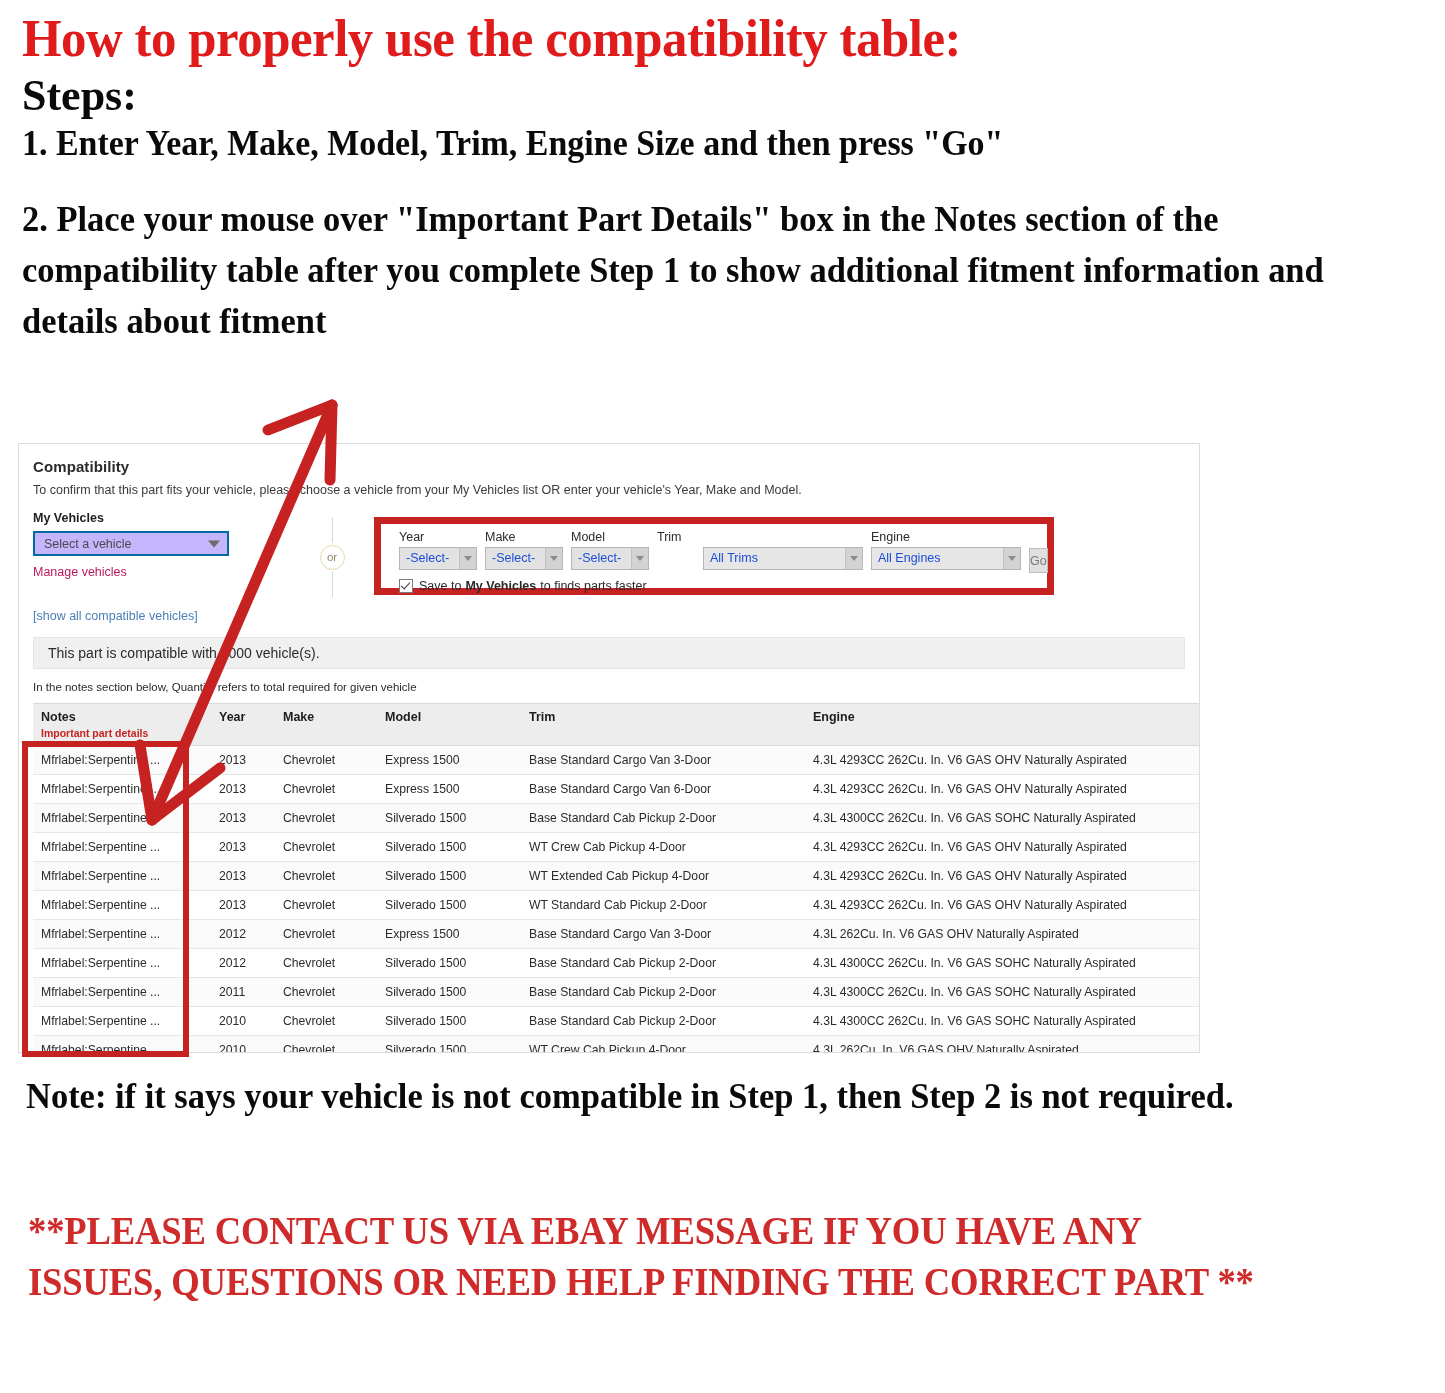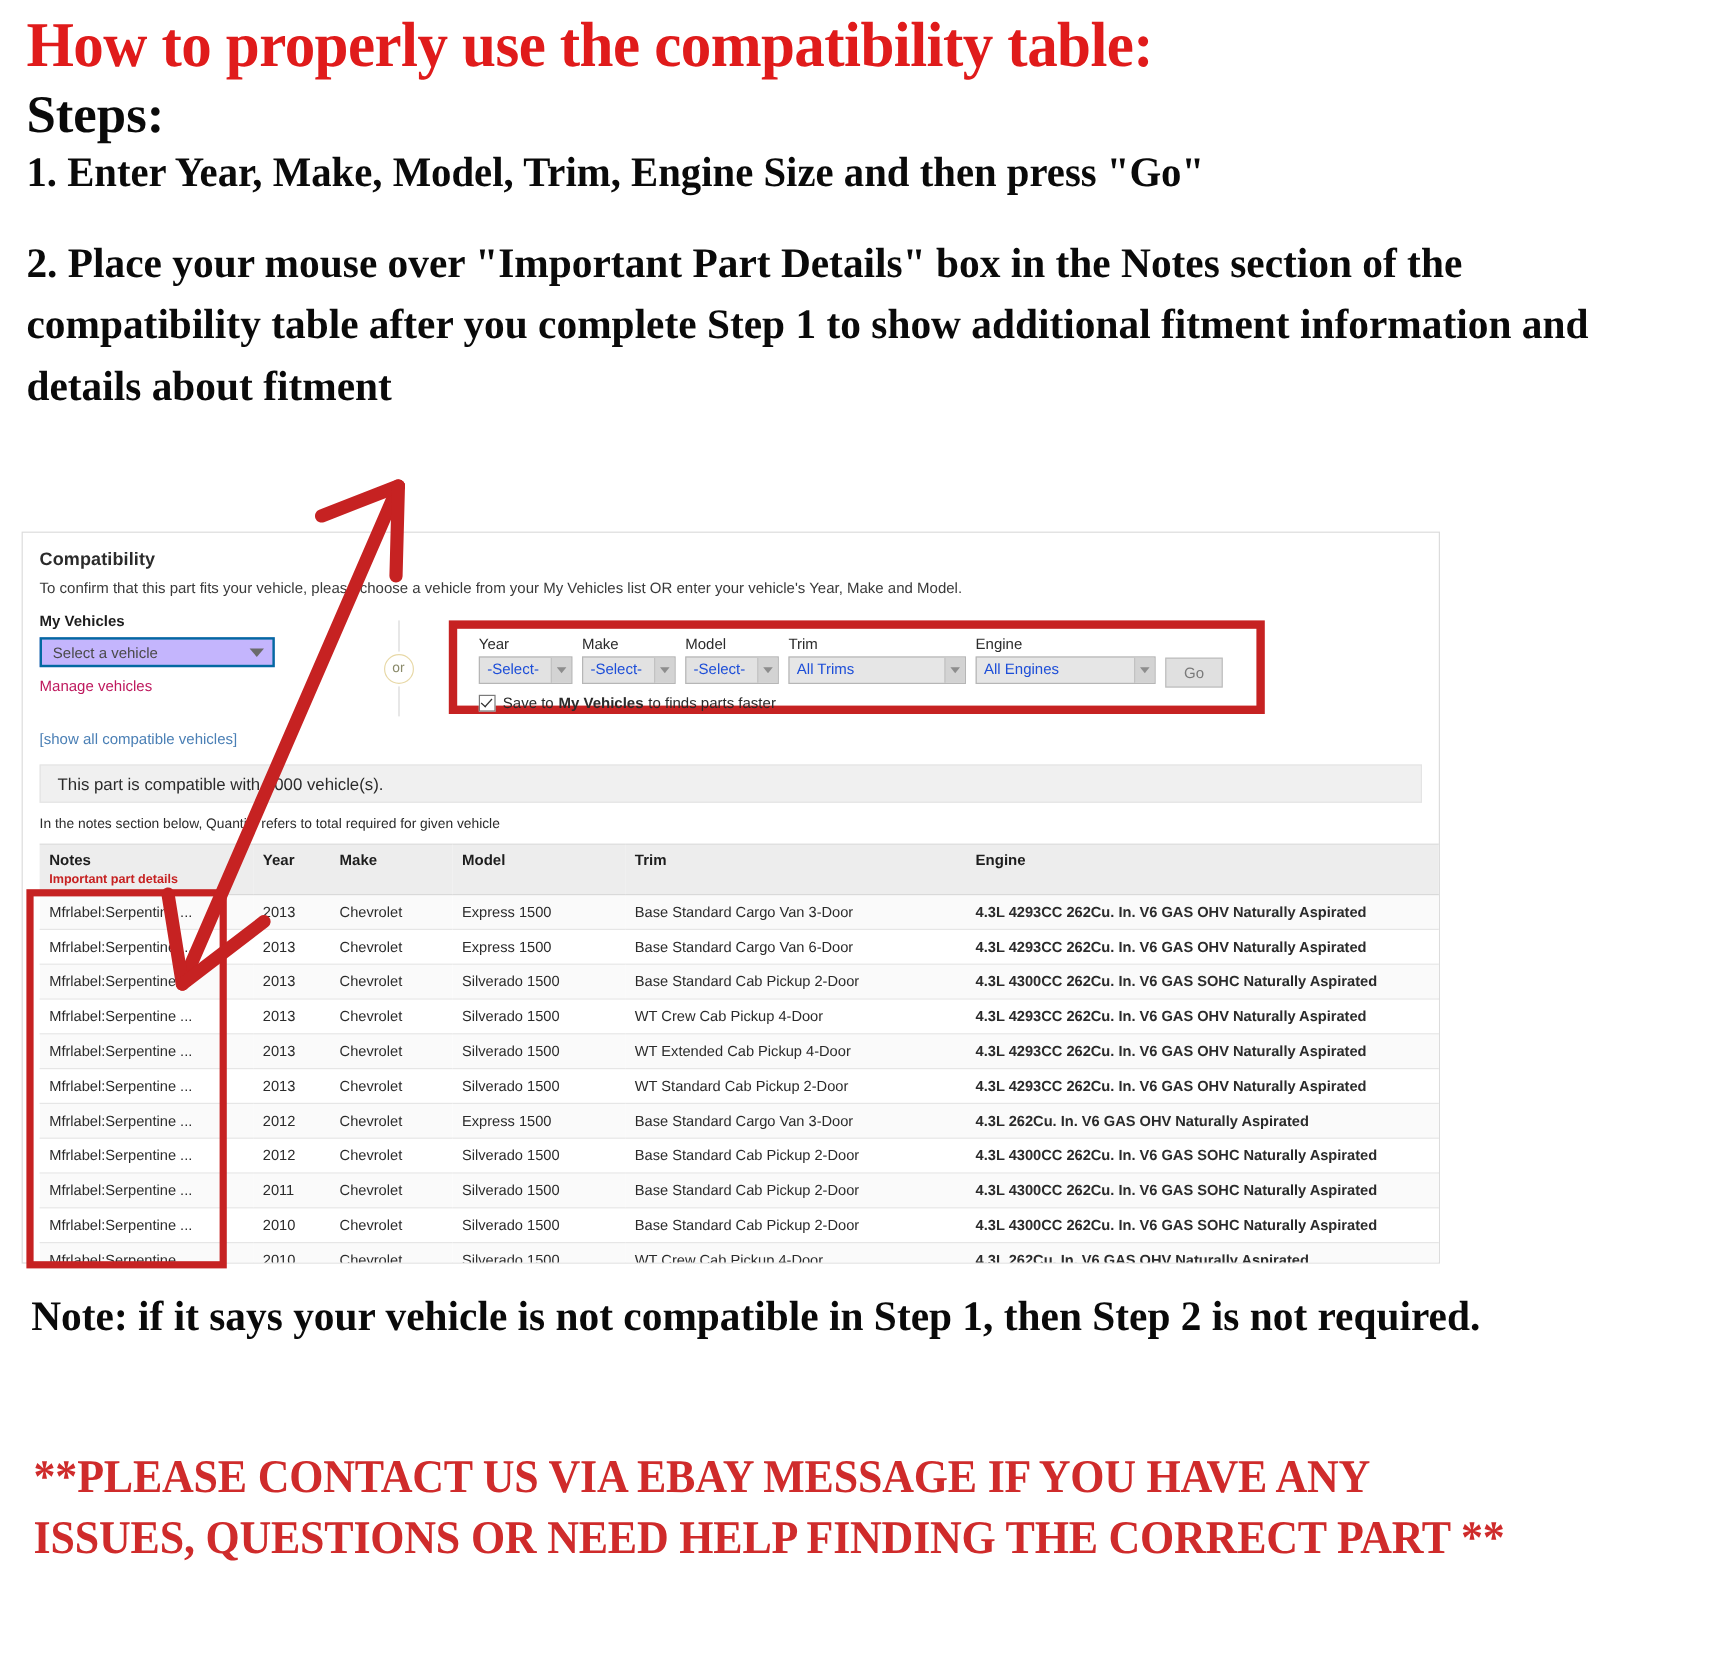--- a/index.html
+++ b/index.html
@@ -202,21 +202,21 @@
     justify-content: center;
   }
   .ddl .arrow i {
     width: 0; height: 0;
     border-left: 4px solid transparent;
     border-right: 4px solid transparent;
     border-top: 5px solid #8d8d8d;
     display: block;
   }
   .ddl.w-sm { width: 78px; }
-  .ddl.w-md { width: 148px; background: #e6e6e6; }
+  .ddl.w-md { width: 160px; background: #e6e6e6; margin-left: 46px; }
   .ddl.w-lg { width: 150px; background: #e6e6e6; }
   .go-btn {
     width: 46px;
     height: 23px;
     border: 1px solid #bdbdbd;
     background: #e0e0e0;
     color: #7a7a7a;
     font-size: 12.5px;
     display: flex;
     align-items: center;
@@ -307,21 +307,21 @@
     white-space: nowrap;
     overflow: hidden;
   }
   table.fitment tbody tr:nth-child(odd) td { background: #fafafa; }
   table.fitment tbody tr:nth-child(even) td { background: #ffffff; }
   .c-notes  { width: 162px; }
   .c-year   { width: 48px; }
   .c-make   { width: 86px; }
   .c-model  { width: 128px; }
   .c-trim   { width: 268px; }
-  .c-engine { width: 440px; font-weight: bold; }
+  .c-engine { width: 440px; }
 
   
   .redbox-notes {
     position: absolute;
     left: 22px;
     top: 741px;
     width: 167px;
     height: 316px;
     border: 6px solid #c62222;
     box-sizing: border-box;

